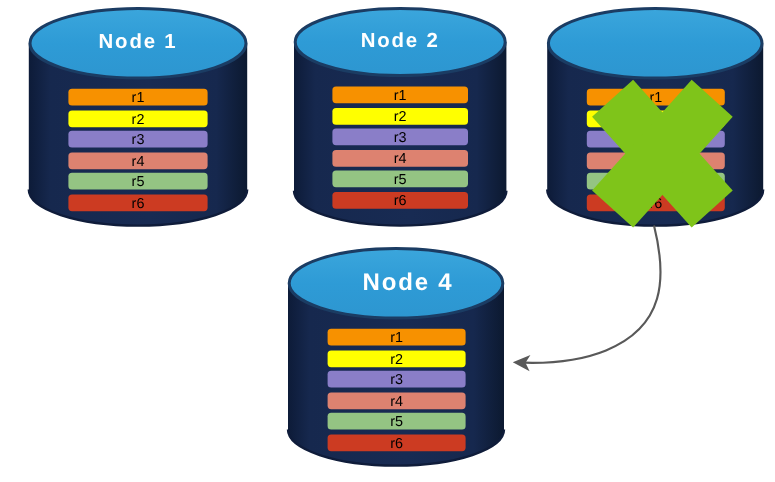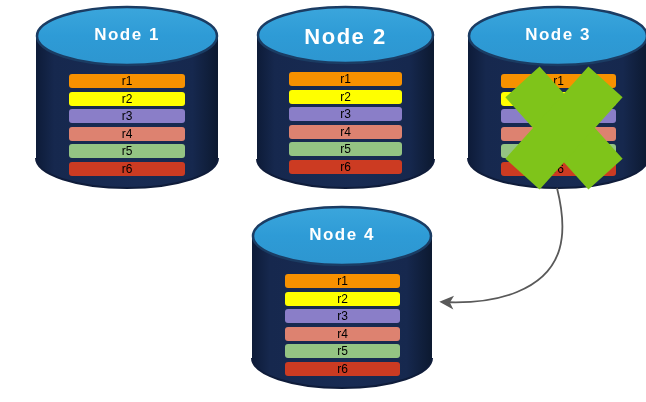--- a/index.html
+++ b/index.html
@@ -3,21 +3,21 @@
 <meta charset="utf-8">
 <style>
   html,body{margin:0;padding:0;}
   body{
     width:646px;height:402px;
     background:#ffffff;
     font-family:"Liberation Sans",sans-serif;
     overflow:hidden;
     position:relative;
   }
-  #stage{position:absolute;left:12px;top:0;width:532px;height:402px;padding-left:22px;}
+  #stage{position:absolute;left:0;top:0;width:532px;height:402px;padding-left:22px;}
 
   .node{position:absolute;}
 
   .cyl-svg{position:absolute;left:0;top:0;overflow:visible;}
 
   .node-title{
     position:absolute;
     left:0;width:100%;
     text-align:center;
     color:#ffffff;
@@ -90,21 +90,21 @@
           <linearGradient id="topg1" x1="0" y1="0" x2="0" y2="1">
             <stop offset="0" stop-color="#3BA6DC"></stop>
             <stop offset="0.5" stop-color="#2E9BD6"></stop>
             <stop offset="1" stop-color="#2D96D0"></stop>
           </linearGradient>
         </defs>
         <path d="M 0,29 L 0,153 A 88.5,29 0 0 0 177,153 L 177,29 Z" fill="url(#bodyg1)"></path>
         <path d="M 0,153 A 88.5,29 0 0 0 177,153" fill="none" stroke="#0F1C3A" stroke-width="2"></path>
         <ellipse cx="88.5" cy="29" rx="87.5" ry="28" fill="url(#topg1)" stroke="#1B3C63" stroke-width="2.5"></ellipse>
       </svg>
-      <div class="node-title" style="top: 18px; font-size: 22px;">Node 2</div>
+      <div class="node-title" style="top: 18px; font-size: 17px;">Node 2</div>
       <div class="rows">
         <div class="row" style="left: 32px; top: 66px; width: 113px; height: 14px; background: rgb(247, 145, 0); font-size: 12px;">r1</div>
         <div class="row" style="left: 32px; top: 83.5px; width: 113px; height: 14px; background: rgb(255, 255, 0); font-size: 12px;">r2</div>
         <div class="row" style="left: 32px; top: 101px; width: 113px; height: 14px; background: rgb(138, 126, 200); font-size: 12px;">r3</div>
         <div class="row" style="left: 32px; top: 118.5px; width: 113px; height: 14px; background: rgb(221, 130, 112); font-size: 12px;">r4</div>
         <div class="row" style="left: 32px; top: 136px; width: 113px; height: 14px; background: rgb(148, 196, 131); font-size: 12px;">r5</div>
         <div class="row" style="left: 32px; top: 153.5px; width: 113px; height: 14px; background: rgb(204, 59, 34); font-size: 12px;">r6</div>
       </div>
     </div>
     <div class="node" style="left: 456px; top: 6px; width: 180px; height: 182px;">
@@ -120,21 +120,20 @@
           <linearGradient id="topg2" x1="0" y1="0" x2="0" y2="1">
             <stop offset="0" stop-color="#3BA6DC"></stop>
             <stop offset="0.5" stop-color="#2E9BD6"></stop>
             <stop offset="1" stop-color="#2D96D0"></stop>
           </linearGradient>
         </defs>
         <path d="M 0,30 L 0,152 A 90,30 0 0 0 180,152 L 180,30 Z" fill="url(#bodyg2)"></path>
         <path d="M 0,152 A 90,30 0 0 0 180,152" fill="none" stroke="#0F1C3A" stroke-width="2"></path>
         <ellipse cx="90" cy="30" rx="89" ry="29" fill="url(#topg2)" stroke="#1B3C63" stroke-width="2.5"></ellipse>
       </svg>
-      <div class="node-title" style="top: 19px; font-size: 17px;">Node 3</div>
       <div class="rows">
         <div class="row" style="left: 33px; top: 68px; width: 115px; height: 14px; background: rgb(247, 145, 0); font-size: 12px;">r1</div>
         <div class="row" style="left: 33px; top: 85.5px; width: 115px; height: 14px; background: rgb(255, 255, 0); font-size: 12px;">r2</div>
         <div class="row" style="left: 33px; top: 103px; width: 115px; height: 14px; background: rgb(138, 126, 200); font-size: 12px;">r3</div>
         <div class="row" style="left: 33px; top: 120.5px; width: 115px; height: 14px; background: rgb(221, 130, 112); font-size: 12px;">r4</div>
         <div class="row" style="left: 33px; top: 138px; width: 115px; height: 14px; background: rgb(148, 196, 131); font-size: 12px;">r5</div>
         <div class="row" style="left: 33px; top: 155.5px; width: 115px; height: 14px; background: rgb(204, 59, 34); font-size: 12px;">r6</div>
       </div>
       <svg width="180" height="182" class="xmark">
         <polygon points="71.6,60.5 154.6,152.7 120.4,183.5 37.4,91.3" fill="#7FC41A"></polygon>
@@ -154,21 +153,21 @@
           <linearGradient id="topg3" x1="0" y1="0" x2="0" y2="1">
             <stop offset="0" stop-color="#3BA6DC"></stop>
             <stop offset="0.5" stop-color="#2E9BD6"></stop>
             <stop offset="1" stop-color="#2D96D0"></stop>
           </linearGradient>
         </defs>
         <path d="M 0,30 L 0,152 A 90,30 0 0 0 180,152 L 180,30 Z" fill="url(#bodyg3)"></path>
         <path d="M 0,152 A 90,30 0 0 0 180,152" fill="none" stroke="#0F1C3A" stroke-width="2"></path>
         <ellipse cx="90" cy="30" rx="89" ry="29" fill="url(#topg3)" stroke="#1B3C63" stroke-width="2.5"></ellipse>
       </svg>
-      <div class="node-title" style="top: 19px; font-size: 17px;">Node 4</div>
+      <div class="node-title" style="top: 19px; font-size: 20px; margin-left: 10px;">Node 4</div>
       <div class="rows">
         <div class="row" style="left: 33px; top: 68px; width: 115px; height: 14px; background: rgb(247, 145, 0); font-size: 12px;">r1</div>
         <div class="row" style="left: 33px; top: 85.5px; width: 115px; height: 14px; background: rgb(255, 255, 0); font-size: 12px;">r2</div>
         <div class="row" style="left: 33px; top: 103px; width: 115px; height: 14px; background: rgb(138, 126, 200); font-size: 12px;">r3</div>
         <div class="row" style="left: 33px; top: 120.5px; width: 115px; height: 14px; background: rgb(221, 130, 112); font-size: 12px;">r4</div>
         <div class="row" style="left: 33px; top: 138px; width: 115px; height: 14px; background: rgb(148, 196, 131); font-size: 12px;">r5</div>
         <div class="row" style="left: 33px; top: 155.5px; width: 115px; height: 14px; background: rgb(204, 59, 34); font-size: 12px;">r6</div>
       </div>
     </div>
     <svg width="646" height="402" class="arrow-layer">

